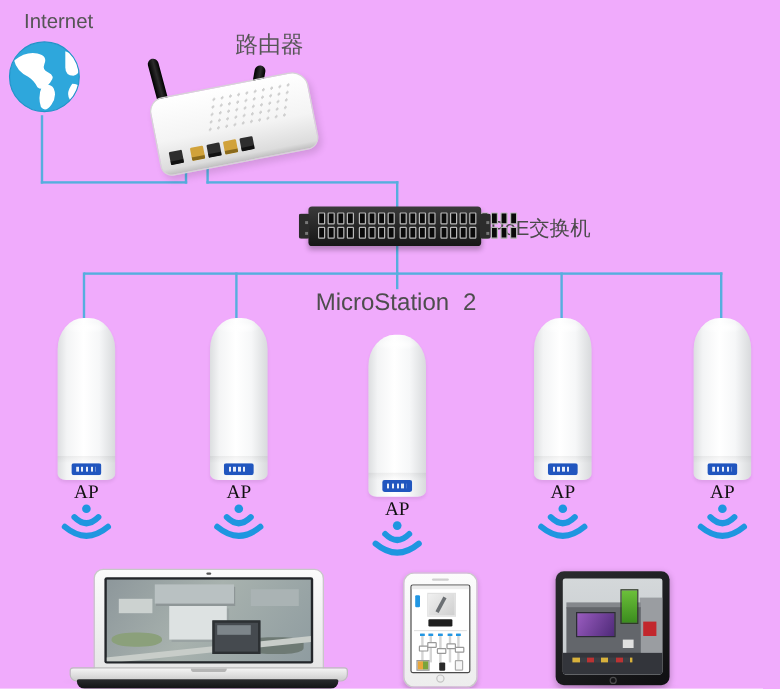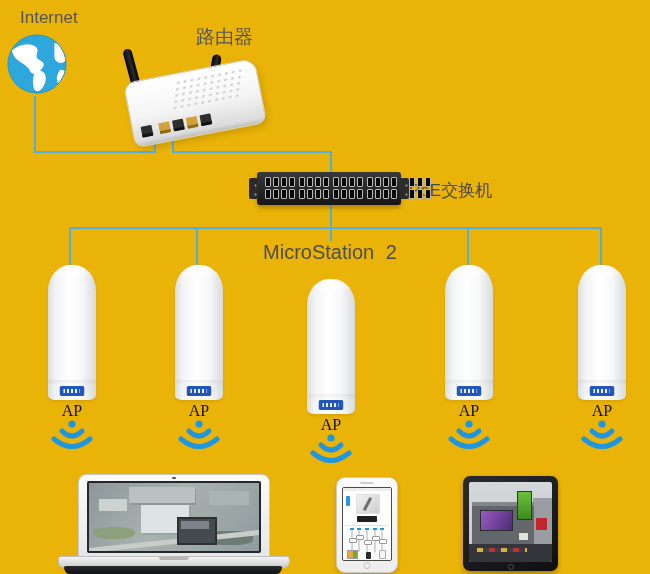--- a/index.html
+++ b/index.html
@@ -1,18 +1,18 @@
 <!DOCTYPE html>
 <html><head>
 <meta charset="utf-8">
 <style>
   html,body{margin:0;padding:0;background:#fff;}
   #canvas{
     position:relative;width:650px;height:574px;overflow:hidden;
-    background:#eab308;font-family:"Liberation Sans",sans-serif;
+    background:#f0abfc;font-family:"Liberation Sans",sans-serif;
   }
   
   .line{position:absolute;background:#56aede;}
   .l-globe-drop   {left:34px; top:96px;  width:2px;  height:57px;}
   .l-inet-horiz   {left:34px; top:151px; width:122px;height:2px;}
   .l-inet-up      {left:154px;top:110px; width:2px;  height:43px;}
   .l-router-drop  {left:172px;top:113px; width:2px;  height:40px;}
   .l-router-horiz {left:172px;top:151px; width:160px;height:2px;}
   .l-switch-down  {left:330px;top:151px; width:2px;  height:24px;}
   .l-switch-bus   {left:330px;top:204px; width:2px;  height:25px;}

